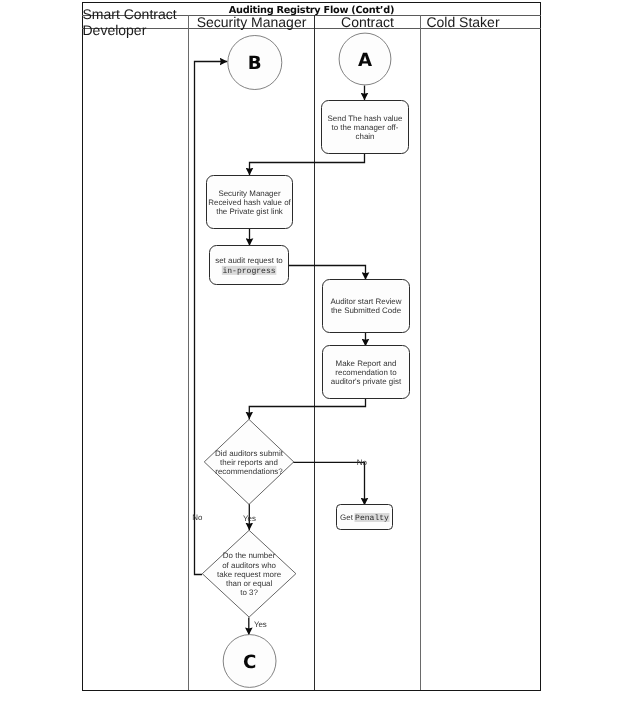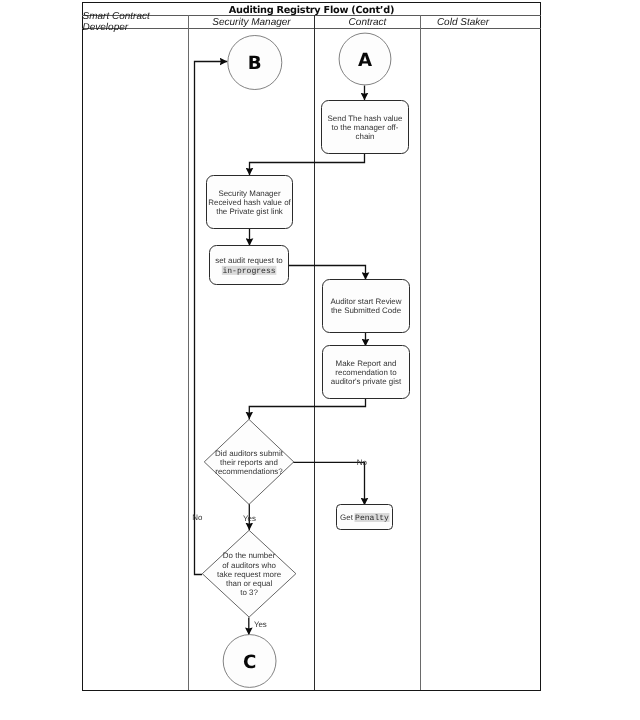--- a/index.html
+++ b/index.html
@@ -6,21 +6,21 @@
   html,body{margin:0;padding:0;background:#ffffff;-webkit-font-smoothing:antialiased;}
   *{text-rendering:geometricPrecision;}
   body{width:640px;height:720px;overflow:hidden;font-family:"Liberation Sans",sans-serif;}
   #stage{position:relative;width:529px;height:720px;}
   .frame{position:absolute;left:82px;top:2px;width:459px;height:689px;border-width:1.5px;border-style:solid;border-color:#161616;box-sizing:border-box;background:#fff;}
   .title-bar{position:absolute;left:82px;top:2px;width:459px;height:14.2px;display:flex;align-items:flex-end;justify-content:center;}
   .title-text{line-height:1;font-size:9.75px;font-weight:bold;color:#0d0d0d;letter-spacing:-0.27px;font-family:"DejaVu Sans",sans-serif;}
   .hline{position:absolute;background:#5a5a5a;height:1px;}
   .vline{position:absolute;background:#6a6a6a;width:1px;}
   .lane-head{position:absolute;top:16px;height:12px;display:flex;align-items:center;justify-content:center;}
-  .lane-head span{font-size:10px;color:#1a1a1a;font-style:italic;}
+  .lane-head span{font-size:14px;color:#1a1a1a;}
   svg#diagram{position:absolute;left:0;top:0;width:640px;height:720px;}
   .nodetext{font-size:7.95px;fill:#333;font-family:"Liberation Sans",sans-serif;}
   .conn-label{font-size:7.95px;fill:#333;font-family:"Liberation Sans",sans-serif;}
   .bigletter{font-size:18.2px;font-weight:bold;fill:#080808;font-family:"DejaVu Sans",sans-serif;}
   .mono{font-family:"Liberation Mono",monospace;font-size:8.05px;fill:#2b2b2b;}
 </style>
 </head>
 <body>
 
 <div id="stage">

